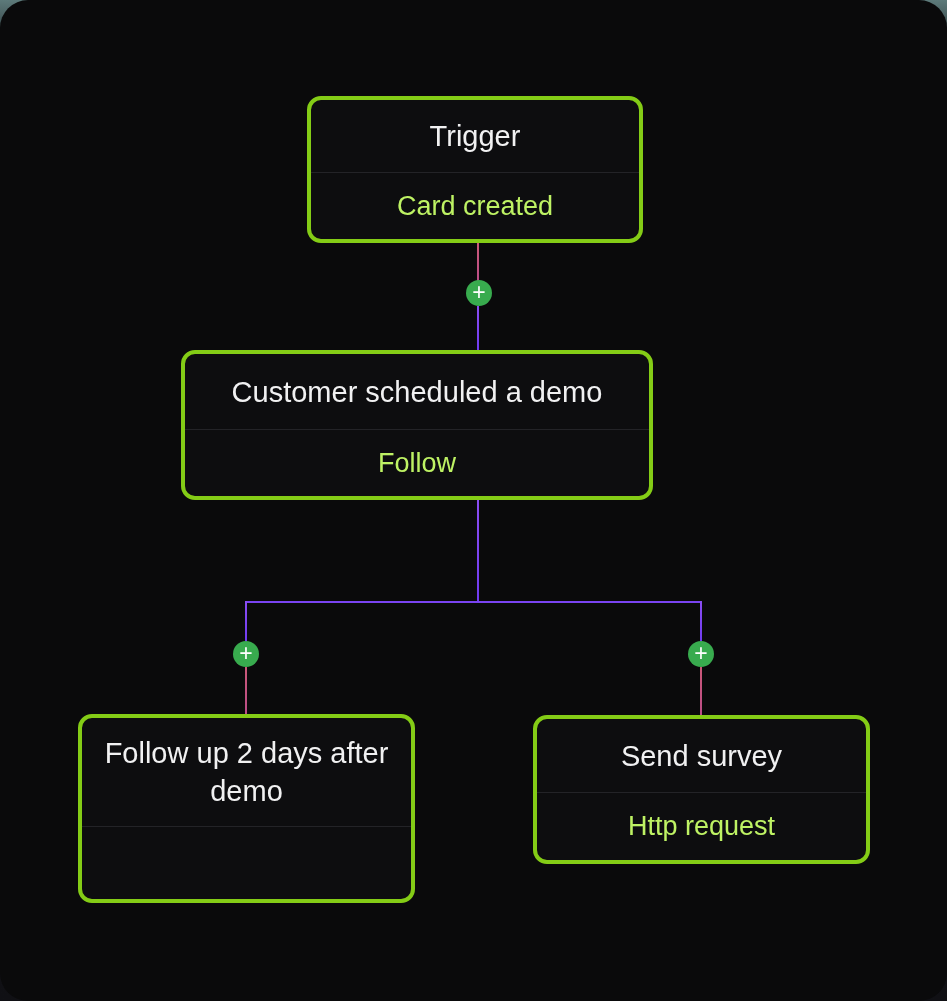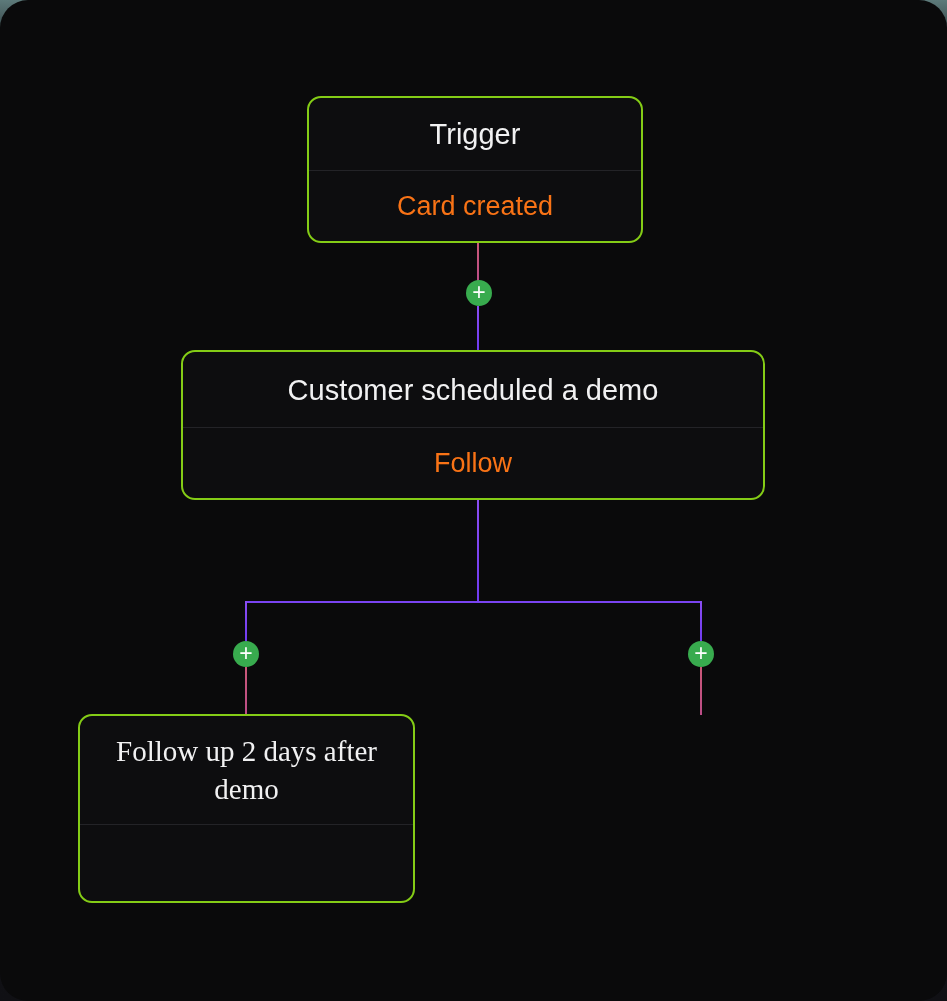--- a/index.html
+++ b/index.html
@@ -12,21 +12,21 @@
     position: relative;
     width: 947px;
     height: 1001px;
     background: #0a0a0b;
     border-radius: 28px;
     overflow: hidden;
   }
   .node {
     position: absolute;
     background: #0d0d0f;
-    border: 2px solid #84cc16;
+    border: 4px solid #84cc16;
     border-radius: 14px;
     display: flex;
     flex-direction: column;
     overflow: hidden;
     cursor: pointer;
   }
   .node-title {
     flex: 0 0 auto;
     display: flex;
     align-items: center;
@@ -37,21 +37,21 @@
     line-height: 38px;
     border-bottom: 1px solid #232327;
     padding: 0 18px;
   }
   .node-sub {
     flex: 1 1 auto;
     display: flex;
     align-items: center;
     justify-content: center;
     text-align: center;
-    color: #f97316;
+    color: #bef264;
     font-size: 27px;
     padding: 0 18px;
   }
   .conn {
     position: absolute;
     width: 2px;
   }
   .conn-pink   { background: linear-gradient(180deg, #cb5878 0%, #bb4d87 100%); }
   .conn-purple { background: linear-gradient(180deg, #8a4df2 0%, #6f3bf0 100%); }
   .conn-h {
@@ -87,38 +87,42 @@
     <div class="node-title" style="height:73px;">Trigger</div>
     <div class="node-sub">Card created</div>
   </div>
 
   <div class="conn conn-pink" style="left:477px; top:243px; height:38px;"></div>
   <button class="plus-btn" style="left:466px; top:280px;">
     <span>+</span>
   </button>
   <div class="conn conn-purple" style="left:477px; top:306px; height:44px;"></div>
 
-  <div class="node" style="left:181px; top:350px; width:584px; height:150px;justify-content:flex-end;">
+  <div class="node" style="left:181px; top:350px; width:472px; height:150px;justify-content:flex-end;">
     <div class="node-title" style="height:76px;">Customer scheduled a demo</div>
     <div class="node-sub">Follow</div>
   </div>
 
   <div class="conn conn-purple" style="left:477px; top:500px; height:101px;"></div>
   <div class="conn-h" style="left:245px; top:601px; width:457px;"></div>
 
   <div class="conn conn-purple" style="left:245px; top:601px; height:41px;"></div>
   <button class="plus-btn" style="left:233px; top:641px;">
     <span>+</span>
   </button>
   <div class="conn conn-pink" style="left:245px; top:667px; height:47px;"></div>
 
   <div class="conn conn-purple" style="left:700px; top:601px; height:41px;"></div>
   <button class="plus-btn" style="left:688px; top:641px;">
     <span>+</span>
   </button>
   <div class="conn conn-pink" style="left:700px; top:667px; height:48px;"></div>
 
-  <div class="node" style="left:78px; top:714px; width:337px; height:189px;font-family:Liberation Serif, serif;">
+  <div class="node" style="left:78px; top:714px; width:337px; height:189px;">
     <div class="node-title" style="height:109px;">Follow up 2 days after demo</div>
   </div>
 
+  <div class="node" style="left:533px; top:715px; width:337px; height:149px;">
+    <div class="node-title" style="height:74px;">Send survey</div>
+    <div class="node-sub">Http request</div>
+  </div>
 
 </div>
 
 </body></html>

